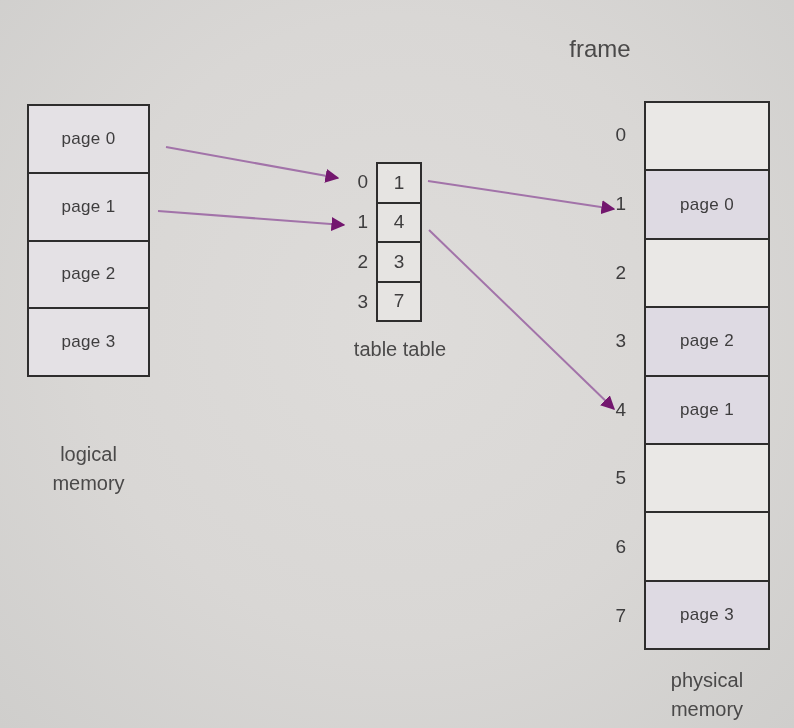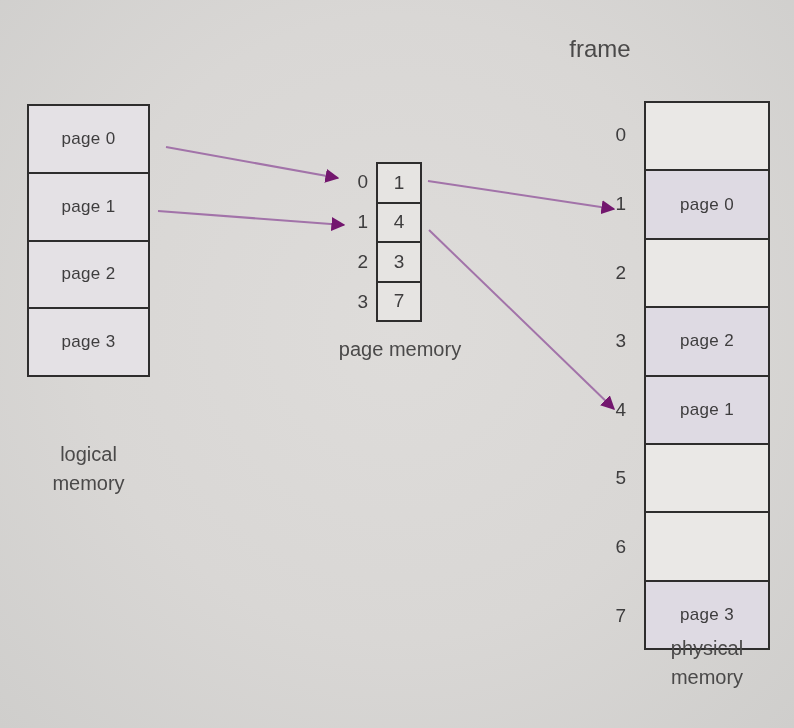--- a/index.html
+++ b/index.html
@@ -36,21 +36,21 @@
     display: flex; align-items: center; justify-content: center;
     font-size: 17px; color: var(--text); letter-spacing: 0.3px;
   }
   .logical-box .mem-cell:last-child { border-bottom: none; }
 
   .caption {
     position: absolute; text-align: center;
     font-size: 20px; line-height: 29px; color: var(--label-text);
   }
   .caption-logical { left: 20px; top: 392px; width: 137px; margin-top: 48px; }
-  .caption-physical { left: 640px; top: 634px; width: 134px; }
+  .caption-physical { left: 640px; top: 666px; width: 134px; }
   .caption-frame-number { left: 550px; top: 35px; width: 100px; font-size: 24px; line-height: 28px; }
   .caption-page-table { left: 330px; top: 335px; width: 140px; }
 
   
   .pt-index-col {
     position: absolute; left: 336px; top: 162px; width: 32px; height: 160px;
     display: flex; flex-direction: column;
   }
   .pt-index-col .idx {
     flex: 1; display: flex; align-items: center; justify-content: flex-end;
@@ -119,21 +119,21 @@
     <div class="idx">2</div>
     <div class="idx">3</div>
   </div>
 
   <div class="page-table-box">
     <div class="pt-cell">1</div>
     <div class="pt-cell">4</div>
     <div class="pt-cell">3</div>
     <div class="pt-cell">7</div>
   </div>
-  <div class="caption caption-page-table">page memory</div>
+  <div class="caption caption-page-table">table table</div>
 
   <div class="caption caption-frame-number">
     <div>frame</div>
   </div>
 
   <div class="frame-num-col">
     <div class="fnum">0</div>
     <div class="fnum">1</div>
     <div class="fnum">2</div>
     <div class="fnum">3</div>

